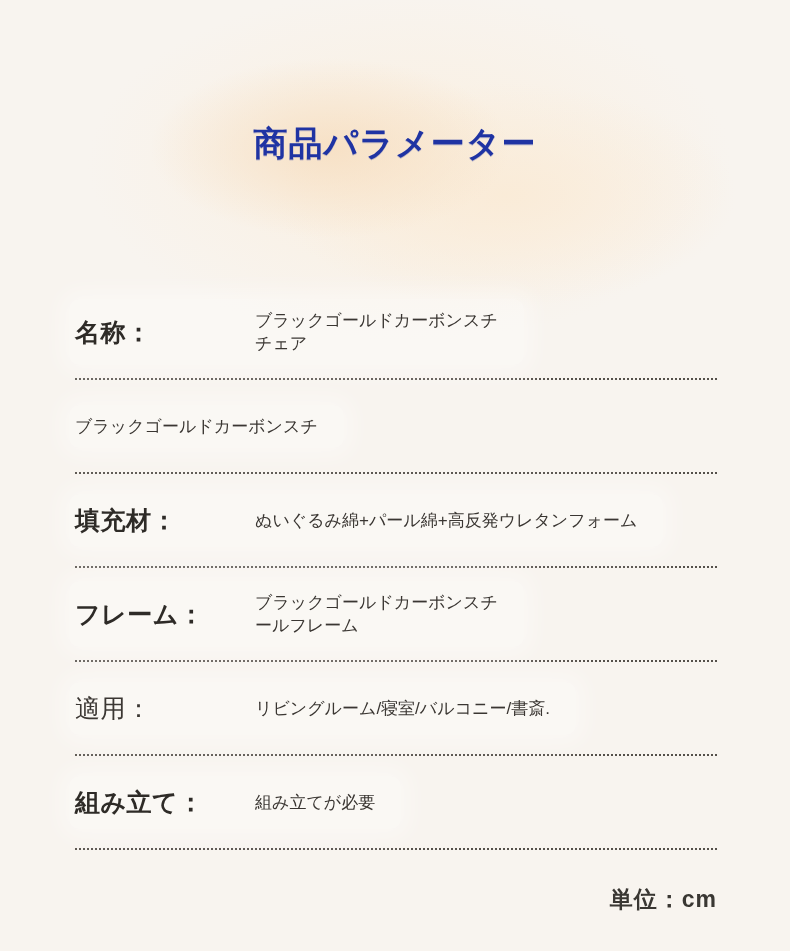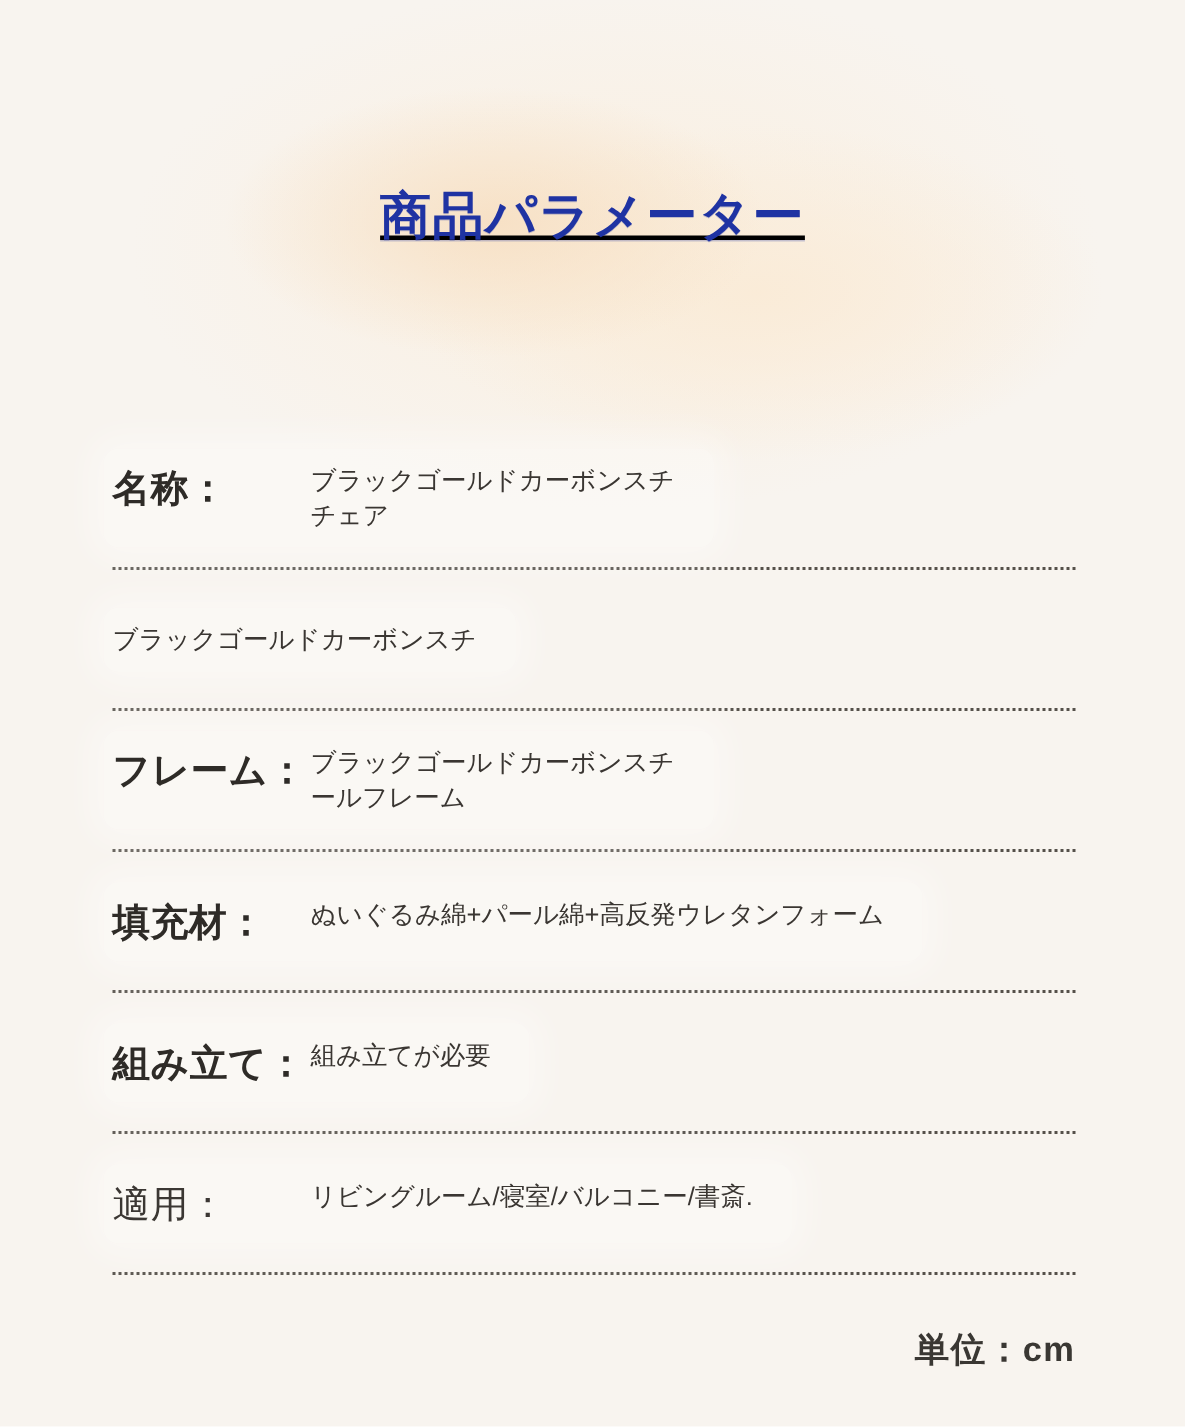--- a/index.html
+++ b/index.html
@@ -11,21 +11,20 @@
   }
   * { box-sizing: border-box; }
   html, body { margin: 0; padding: 0; background: #ffffff; }
   .page {
     position: relative;
     width: 790px;
     height: 951px;
     background: var(--page-bg);
     overflow: hidden;
     font-family: "Liberation Sans", "DejaVu Sans", sans-serif;
-    text-decoration: underline;
   }
   .bg-glow {
     position: absolute;
     inset: 0;
     pointer-events: none;
     background:
       radial-gradient(ellipse 250px 125px at 330px 148px, rgba(247,224,196,0.95), rgba(247,224,196,0) 72%),
       radial-gradient(ellipse 330px 160px at 505px 195px, rgba(250,235,215,0.95), rgba(250,235,215,0) 70%),
       radial-gradient(ellipse 430px 235px at 410px 165px, rgba(250,238,221,0.85), rgba(250,238,221,0) 75%);
   }
@@ -50,25 +49,27 @@
     top: 286px;
   }
   .spec-row {
     display: flex;
     align-items: center;
     height: 94px;
     border-bottom: 2px dotted var(--divider);
   }
   .row-inner {
     display: flex;
+    align-items: center;
     padding: 10px 26px 10px 6px;
     margin-left: -6px;
     background: rgba(255,255,255,0.35);
     border-radius: 10px;
     box-shadow: 0 0 22px 10px rgba(255,255,255,0.35);
+    gap: 48px;
   }
   .spec-label {
     flex: none;
     width: 132px;
     font-size: 25px;
     font-weight: 800;
     color: var(--text);
     letter-spacing: 0.5px;
     white-space: nowrap;
   }
@@ -112,39 +113,39 @@
 チェア</span>
       </div>
     </div>
     <div class="spec-row">
       <div class="row-inner">
         <span class="spec-value">ブラックゴールドカーボンスチ</span>
       </div>
     </div>
     <div class="spec-row">
       <div class="row-inner">
+        <span class="spec-label" data-weight="bold">填充材：</span>
+        <span class="spec-value">ぬいぐるみ綿+パール綿+高反発ウレタンフォーム</span>
+      </div>
+    </div>
+    <div class="spec-row">
+      <div class="row-inner">
         <span class="spec-label" data-weight="bold">フレーム：</span>
         <span class="spec-value">ブラックゴールドカーボンスチ
 ールフレーム</span>
       </div>
     </div>
     <div class="spec-row">
       <div class="row-inner">
-        <span class="spec-label" data-weight="bold">填充材：</span>
-        <span class="spec-value">ぬいぐるみ綿+パール綿+高反発ウレタンフォーム</span>
+        <span class="spec-label" data-weight="normal">適用：</span>
+        <span class="spec-value">リビングルーム/寝室/バルコニー/書斎.</span>
       </div>
     </div>
     <div class="spec-row">
       <div class="row-inner">
         <span class="spec-label" data-weight="bold">組み立て：</span>
         <span class="spec-value">組み立てが必要</span>
       </div>
     </div>
-    <div class="spec-row">
-      <div class="row-inner">
-        <span class="spec-label" data-weight="normal">適用：</span>
-        <span class="spec-value">リビングルーム/寝室/バルコニー/書斎.</span>
-      </div>
-    </div>
   </section>
 
   <div class="unit-note">単位：cm</div>
 </div>
 
 </body></html>

